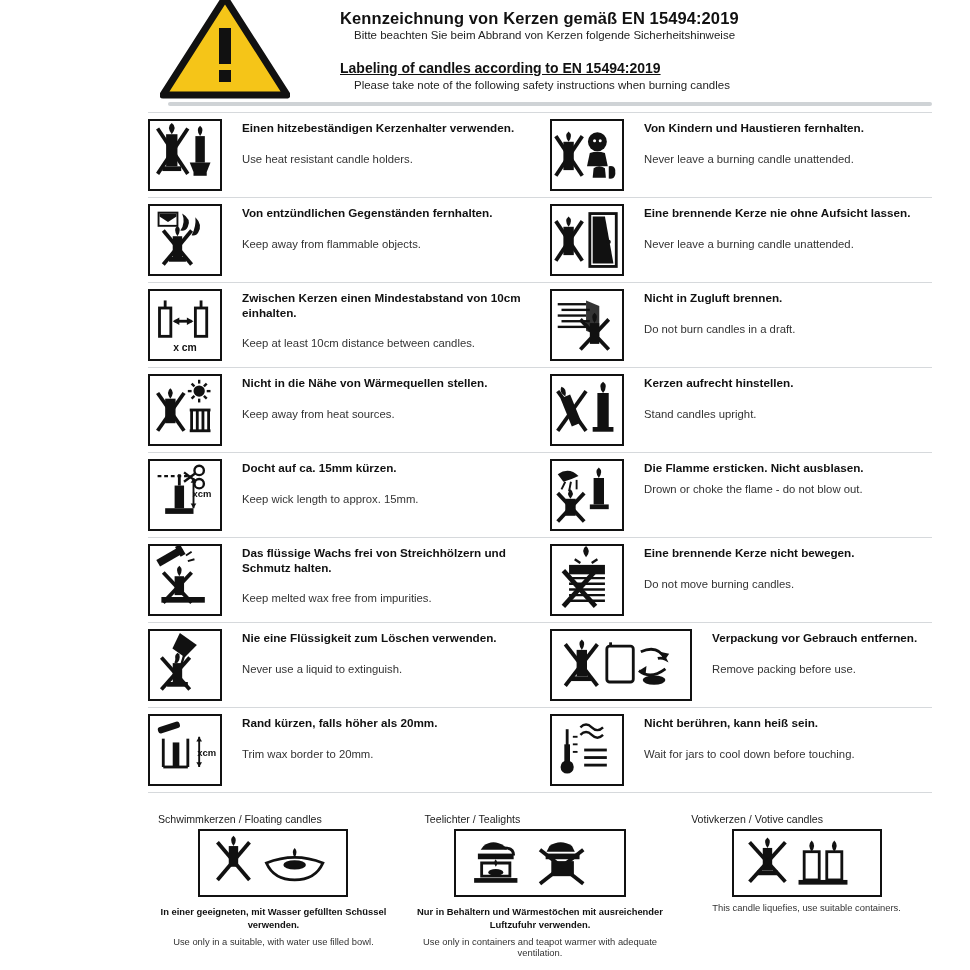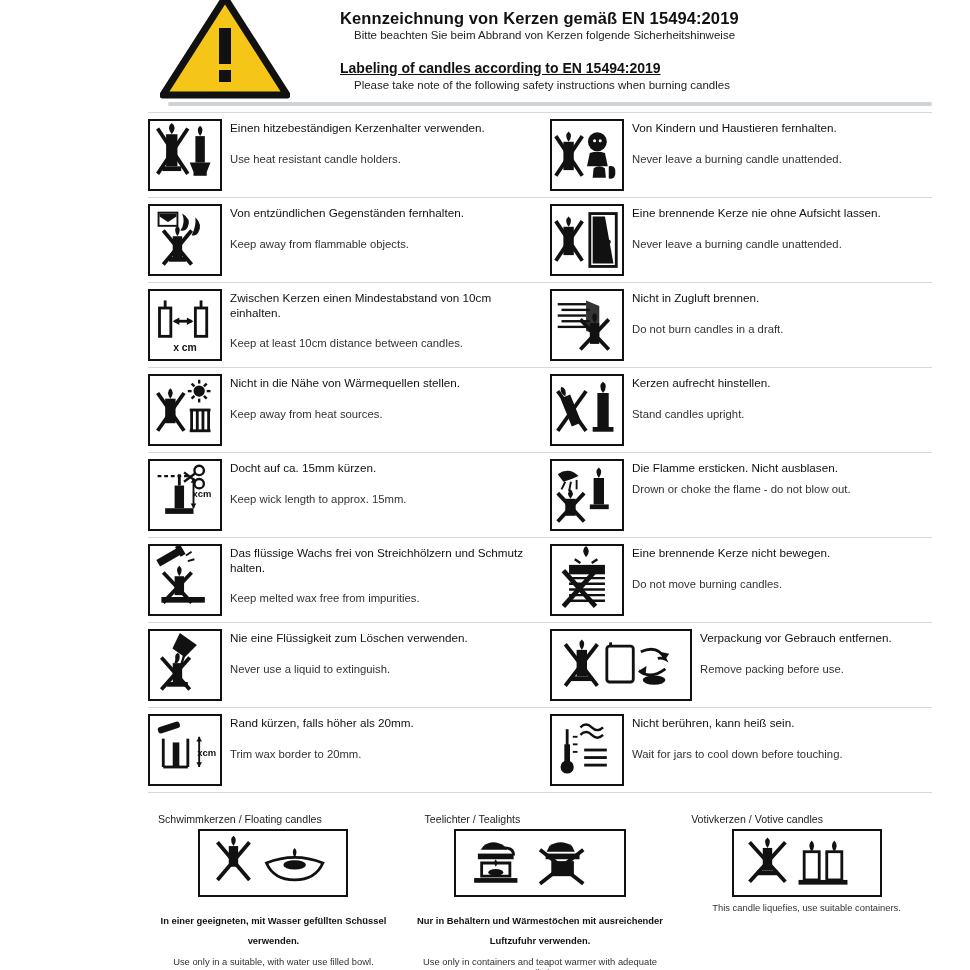--- a/index.html
+++ b/index.html
@@ -99,34 +99,34 @@
     padding: 6px 4px 4px 0;
   }
   .cell.right { padding-left: 10px; }
 
   .pictogram {
     width: 74px;
     height: 72px;
     min-width: 74px;
     border: 2px solid #111;
     box-sizing: border-box;
-    margin-right: 8px;
+    margin-right: 20px;
     background: #fff;
     position: relative;
   }
   .pictogram.wide {
     width: 142px;
     min-width: 142px;
   }
   .pictogram svg { display: block; width: 100%; height: 100%; }
 
   .texts { padding-top: 2px; }
   .de {
     font-size: 11.7px;
-    font-weight: normal;
+    font-weight: bold;
     line-height: 14.5px;
     color: #111;
   }
   .en {
     font-size: 11.3px;
     line-height: 14.5px;
     color: #333;
     margin-top: 16px;
   }
   .en.tight { margin-top: 6px; }
@@ -155,22 +155,22 @@
     border: 2px solid #111;
     box-sizing: border-box;
     margin: 0 auto;
     background: #fff;
   }
   .fpict.wide2 { width: 172px; }
   .fpict svg { display: block; width: 100%; height: 100%; }
   .fde {
     font-size: 9.4px;
     font-weight: bold;
-    line-height: 20px;
-    margin-top: 14px;
+    line-height: 13px;
+    margin-top: 8px;
     color: #111;
   }
   .fen {
     font-size: 9.4px;
     line-height: 11.2px;
     margin-top: 5px;
     color: #333;
   }
 </style>
 </head>

